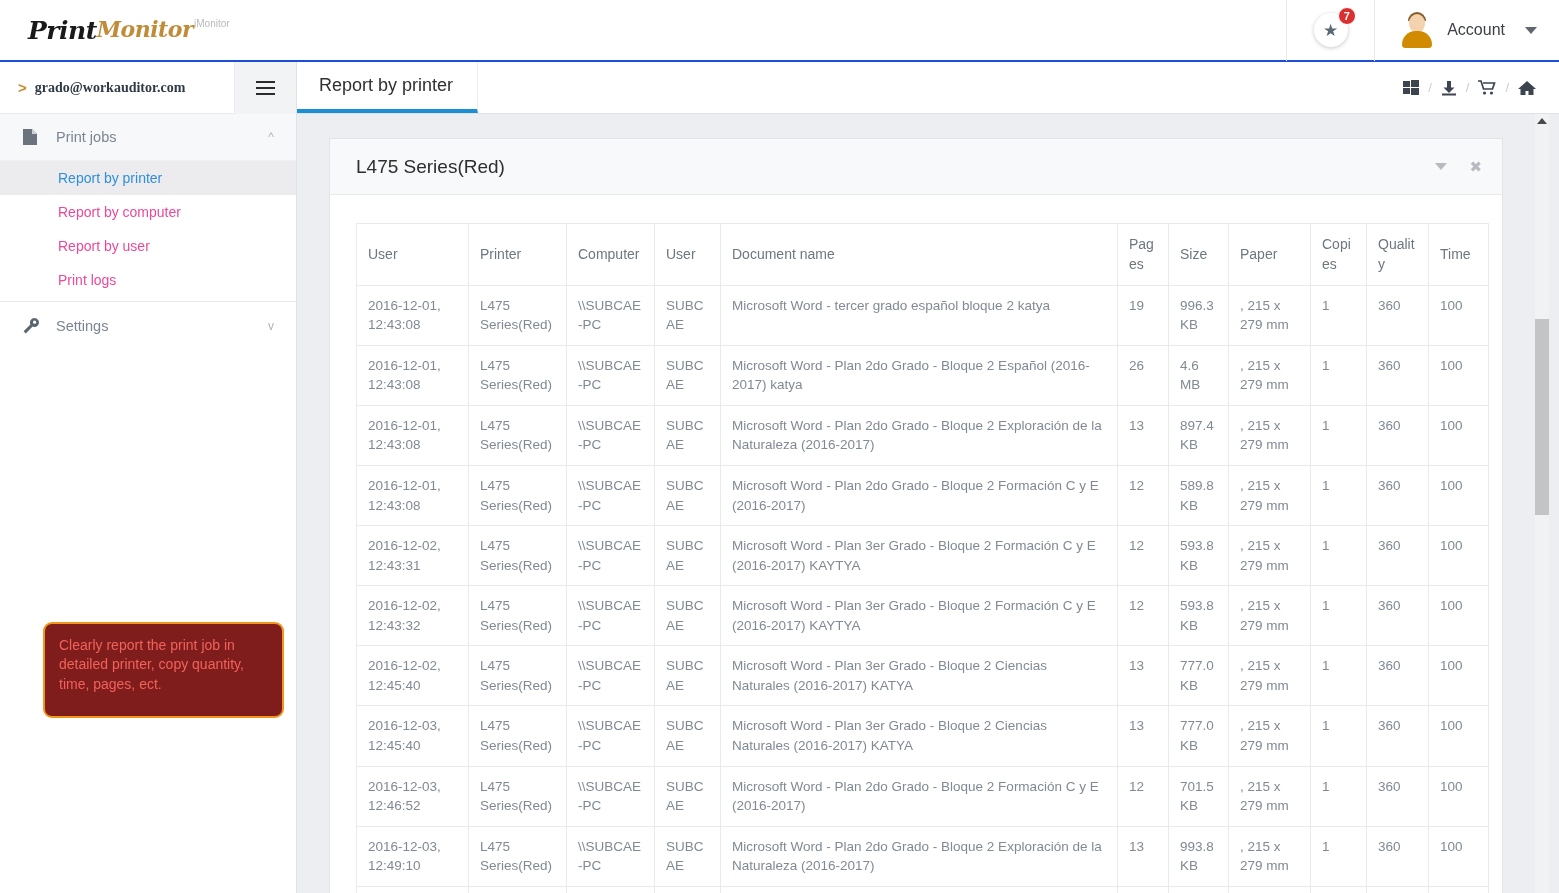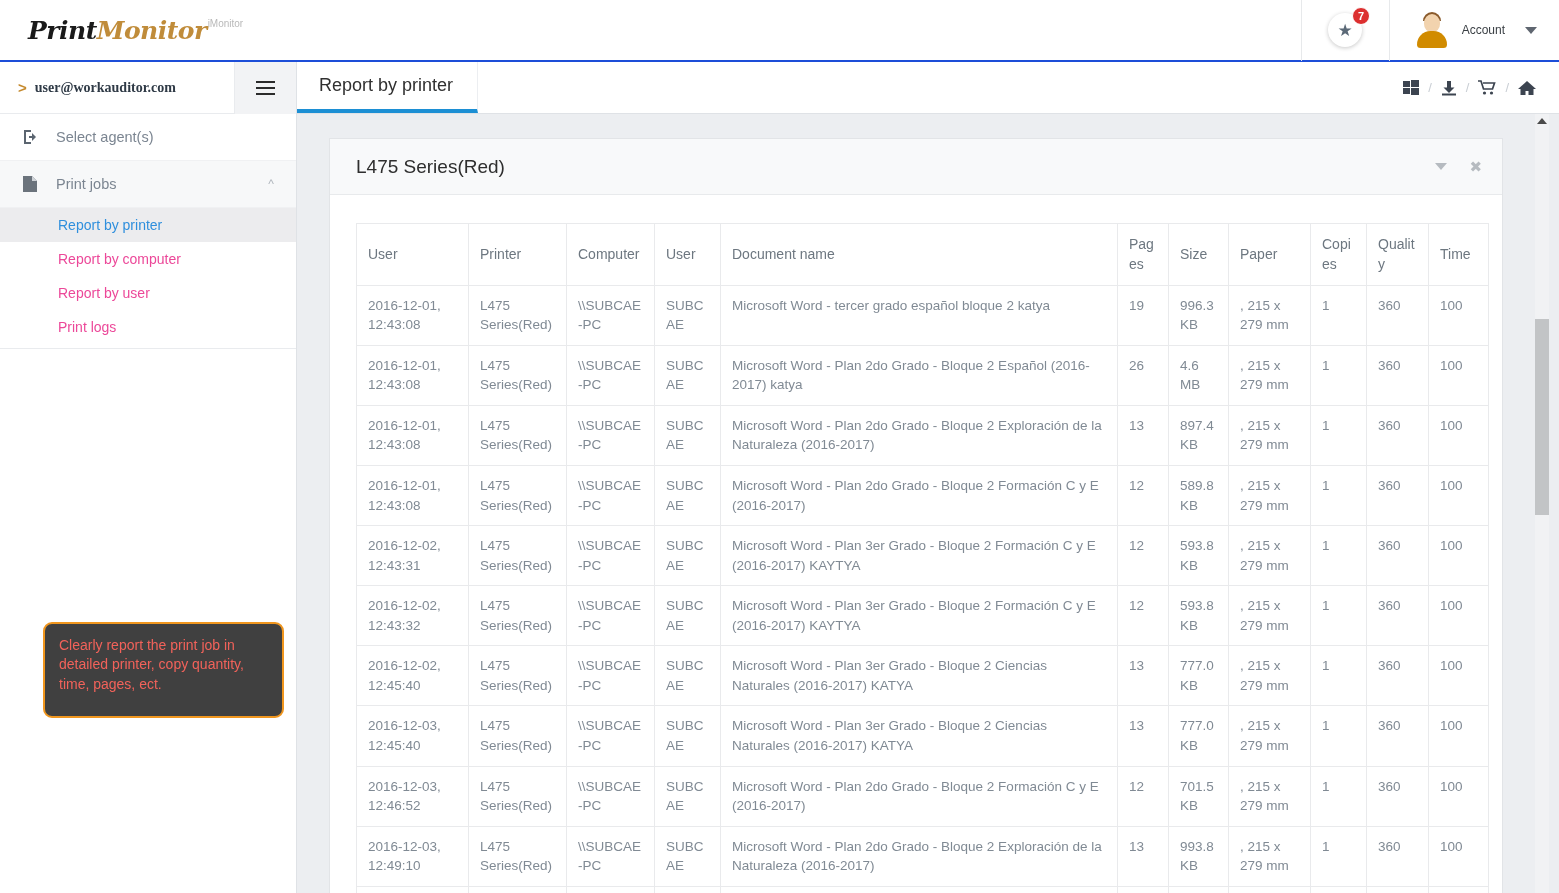--- a/index.html
+++ b/index.html
@@ -25,21 +25,21 @@
   }
   .brand-print {
     font-family: "DejaVu Serif", serif;
     font-style: italic; font-weight: bold;
     font-size: 25px; color: #1a1a1a;
     letter-spacing: -0.5px;
   }
   .brand-monitor {
     font-family: "DejaVu Serif", serif;
     font-style: italic; font-weight: bold;
-    font-size: 25px; color: #c08c3a;
+    font-size: 22px; color: #c08c3a;
     letter-spacing: -0.5px;
   }
   .brand-sup {
     font-size: 10px; color: #b9b9b9;
     margin-top: 2px; margin-left: 1px;
     font-family: "Liberation Sans", sans-serif;
   }
   .topbar-right {
     margin-left: auto; display: flex; align-items: stretch; height: 62px;
   }
@@ -81,21 +81,21 @@
     position: absolute; left: 9px; top: 0px;
     width: 18px; height: 9px; border-radius: 9px 9px 0 0;
     background: #8a5a2b;
   }
   .avatar .body {
     position: absolute; left: 3px; top: 19px;
     width: 30px; height: 17px;
     border-radius: 15px 15px 4px 4px;
     background: #d18b00;
   }
-  .account-label { font-size: 12px; color: #3a3f44; }
+  .account-label { font-size: 16px; color: #3a3f44; }
   .chev-down {
     width: 0; height: 0;
     border-left: 6px solid transparent;
     border-right: 6px solid transparent;
     border-top: 7px solid #5f6670;
     margin-left: 8px;
   }
 
   
   .sidebar {
@@ -144,21 +144,21 @@
     height: 34px; display: flex; align-items: center;
     padding-left: 58px; font-size: 14px; color: #ec4899;
     cursor: pointer;
   }
   .subnav-item.active { background: #ececee; color: #2f8fdd; }
 
   .callout {
     position: absolute; left: 43px; top: 560px;
     width: 241px; height: 96px;
     border: 2px solid #f0961e; border-radius: 9px;
-    background: #404040;
+    background: #7f1d1d;
     padding: 12px 14px;
     font-size: 14px; line-height: 1.38; color: #f2625a;
   }
 
   
   .main {
     position: absolute; top: 62px; left: 297px;
     width: 1262px; height: 831px;
     background: #eceef1;
   }
@@ -291,37 +291,28 @@
       <span class="account-label">Account</span>
       <span class="chev-down"></span>
     </div>
   </div>
 </div>
 
 <div class="sidebar">
 
   <div class="account-row">
     <span class="arrow">&gt;</span>
-    <span class="email">user@workauditor.com</span>
+    <span class="email">grado@workauditor.com</span>
     <div class="hamburger">
       <span></span>
       <span></span>
       <span></span>
     </div>
   </div>
 
-  <div class="nav-item">
-    <span class="nav-ico">
-      <svg width="18" height="18" viewBox="0 0 18 18">
-          <path d="M2 2h7v2H4v10h5v2H2z" fill="#5b6570"></path>
-          <path d="M10 5l4 4-4 4v-3H7V8h3z" fill="#5b6570"></path>
-        </svg>
-    </span>
-    <span class="nav-label">Select agent(s)</span>
-  </div>
 
   <div class="nav-item shaded">
     <span class="nav-ico">
       <svg width="16" height="18" viewBox="0 0 16 18">
           <path d="M1 1h9l5 5v11H1z" fill="#6b737c"></path>
           <path d="M10 1v5h5z" fill="#cfd3d8"></path>
         </svg>
     </span>
     <span class="nav-label">Print jobs</span>
     <span class="nav-caret">^</span>
@@ -335,20 +326,30 @@
       <span>Report by computer</span>
     </div>
     <div class="subnav-item">
       <span>Report by user</span>
     </div>
     <div class="subnav-item">
       <span>Print logs</span>
     </div>
   </div>
 
+  <div class="nav-item" style="border-bottom:none;">
+    <span class="nav-ico">
+      <svg width="18" height="18" viewBox="0 0 18 18">
+          <path d="M12.5 1a4.5 4.5 0 0 0-4.1 6.4L1.6 14.2l2.2 2.2 6.8-6.8A4.5 4.5 0 1 0 12.5 1z" fill="#5b6570"></path>
+          <circle cx="12.6" cy="5.2" r="1.6" fill="#fff"></circle>
+        </svg>
+    </span>
+    <span class="nav-label">Settings</span>
+    <span class="nav-caret">v</span>
+  </div>
 
   <div class="callout">Clearly report the print job in detailed printer, copy quantity, time, pages, ect.</div>
 </div>
 
 <div class="main">
 
   <div class="tabbar">
     <div class="tab">
       <span>Report by printer</span>
     </div>

